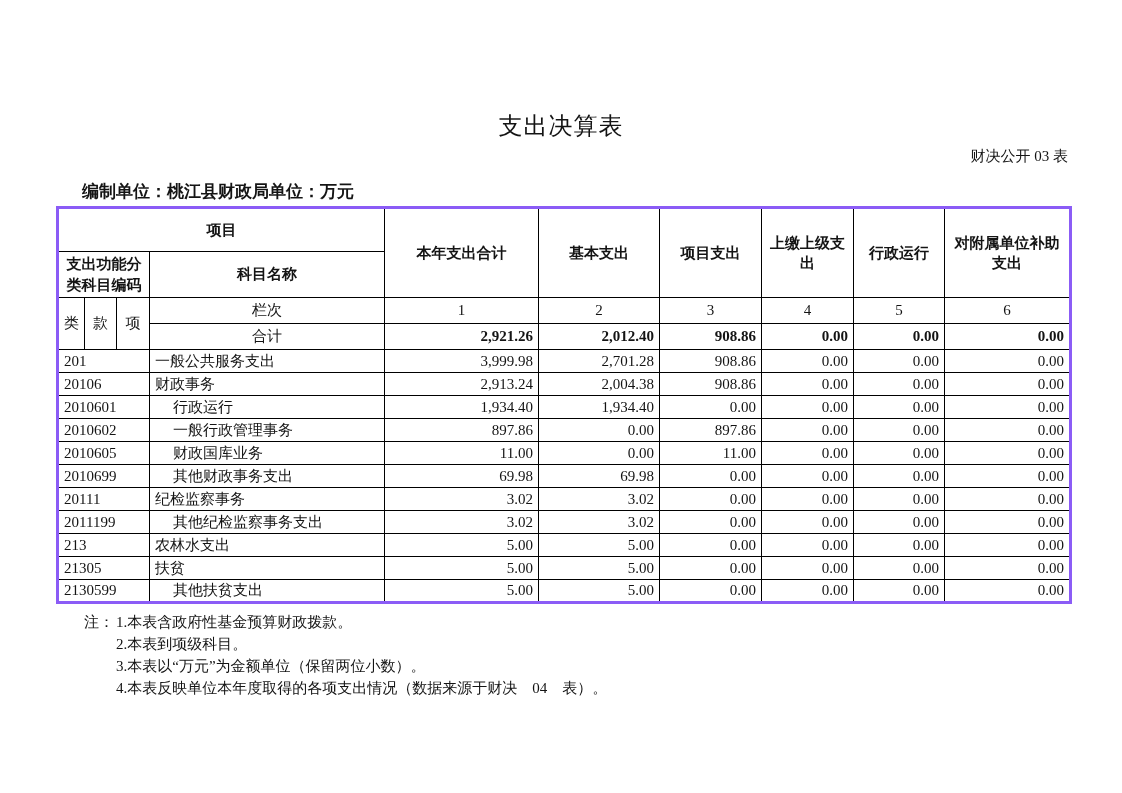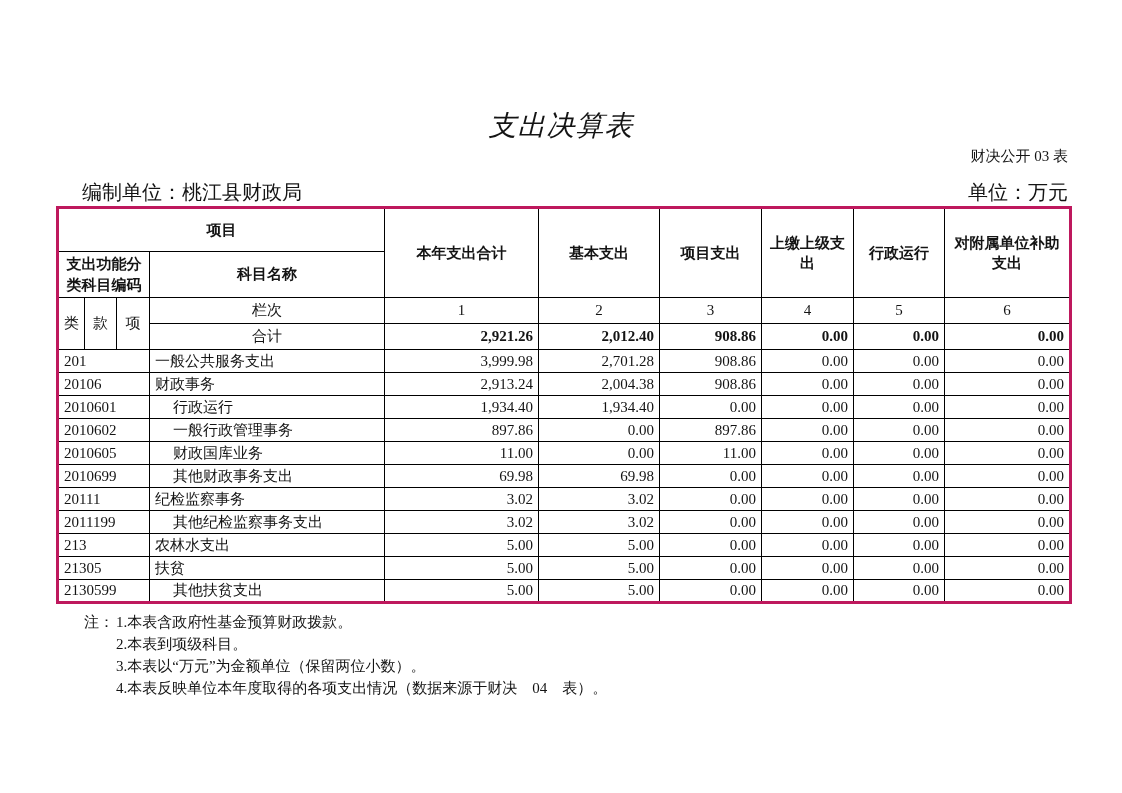--- a/index.html
+++ b/index.html
@@ -12,47 +12,46 @@
     overflow: hidden;
   }
   .sheet {
     position: relative;
     width: 1122px;
     height: 793px;
     padding-top: 108px;
   }
   .doc-title {
     text-align: center;
-    font-size: 28px;
+    font-size: 24px;
     font-weight: normal;
     letter-spacing: 1px;
     line-height: 36px;
-    font-style: italic;
   }
   .meta-right {
     text-align: right;
     margin: 2px 54px 16px 0;
     font-size: 15px;
     line-height: 20px;
   }
   .meta-row {
     display: flex;
-    justify-content: space-between;
     margin: 2px 54px 4px 54px;
-    font-size: 20px;
+    font-size: 17px;
     line-height: 20px;
+    font-weight: bold;
   }
   .meta-row .prepared { margin-left: 28px; }
 
   table.fin {
     margin: 0 0 0 56px;
     width: 1013px;
     border-collapse: collapse;
     table-layout: fixed;
-    border: 3px solid #be185d;
+    border: 3px solid #8b5cf6;
   }
   table.fin td {
     border: 1px solid #000;
     font-size: 15px;
     padding: 0 5px;
     vertical-align: middle;
     overflow: hidden;
   }
   tr.hrow-a { height: 44px; }
   tr.hrow-b { height: 46px; }

